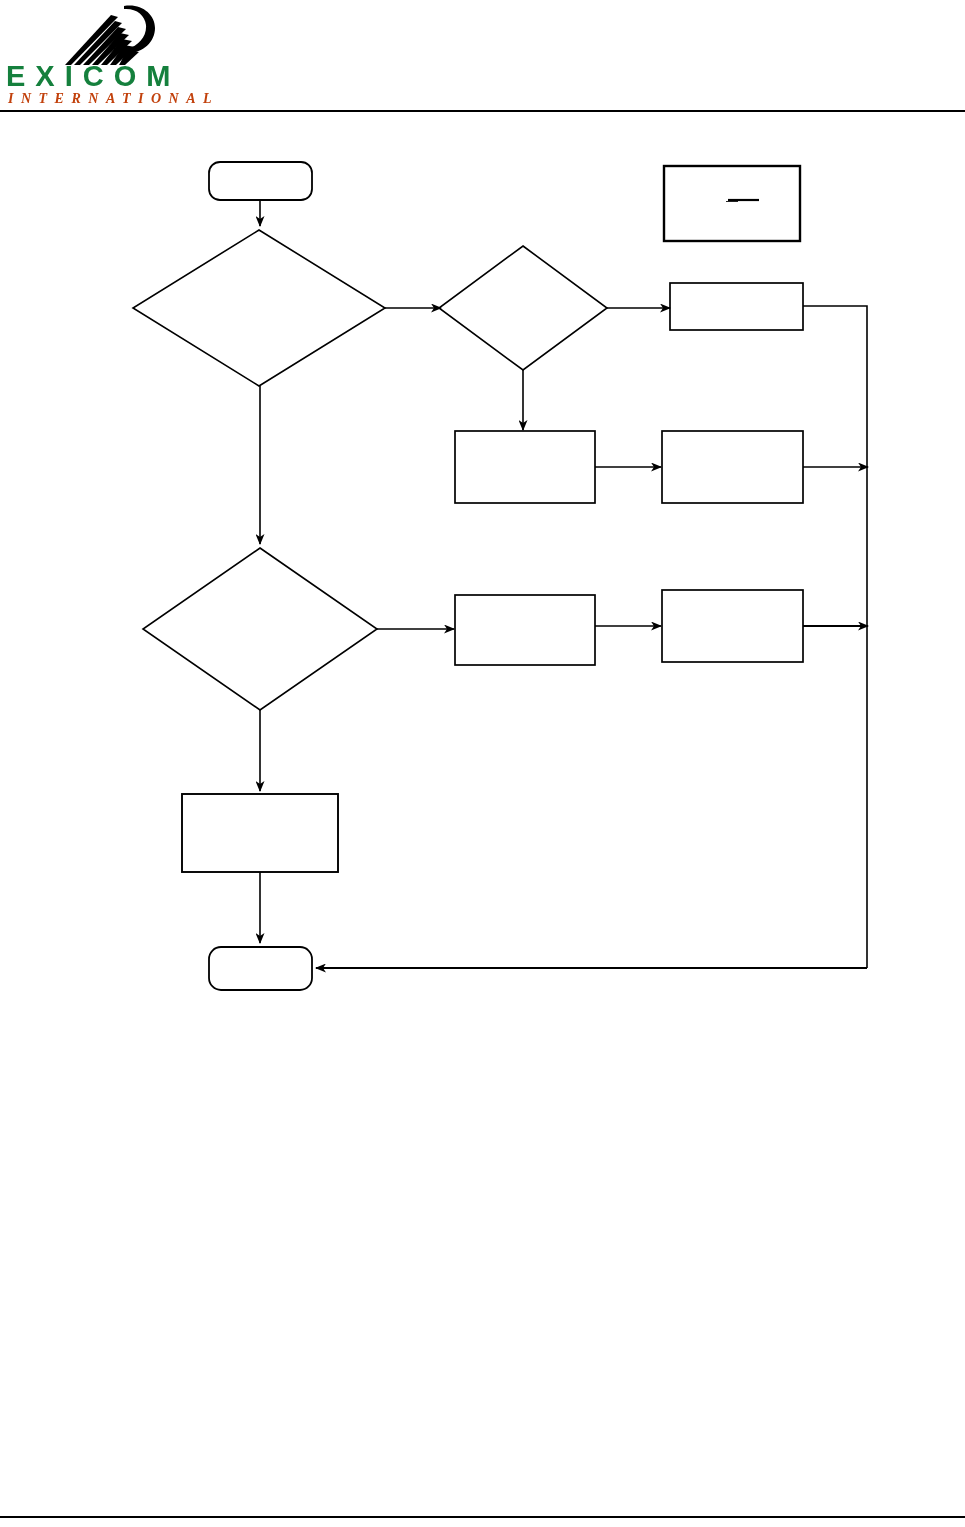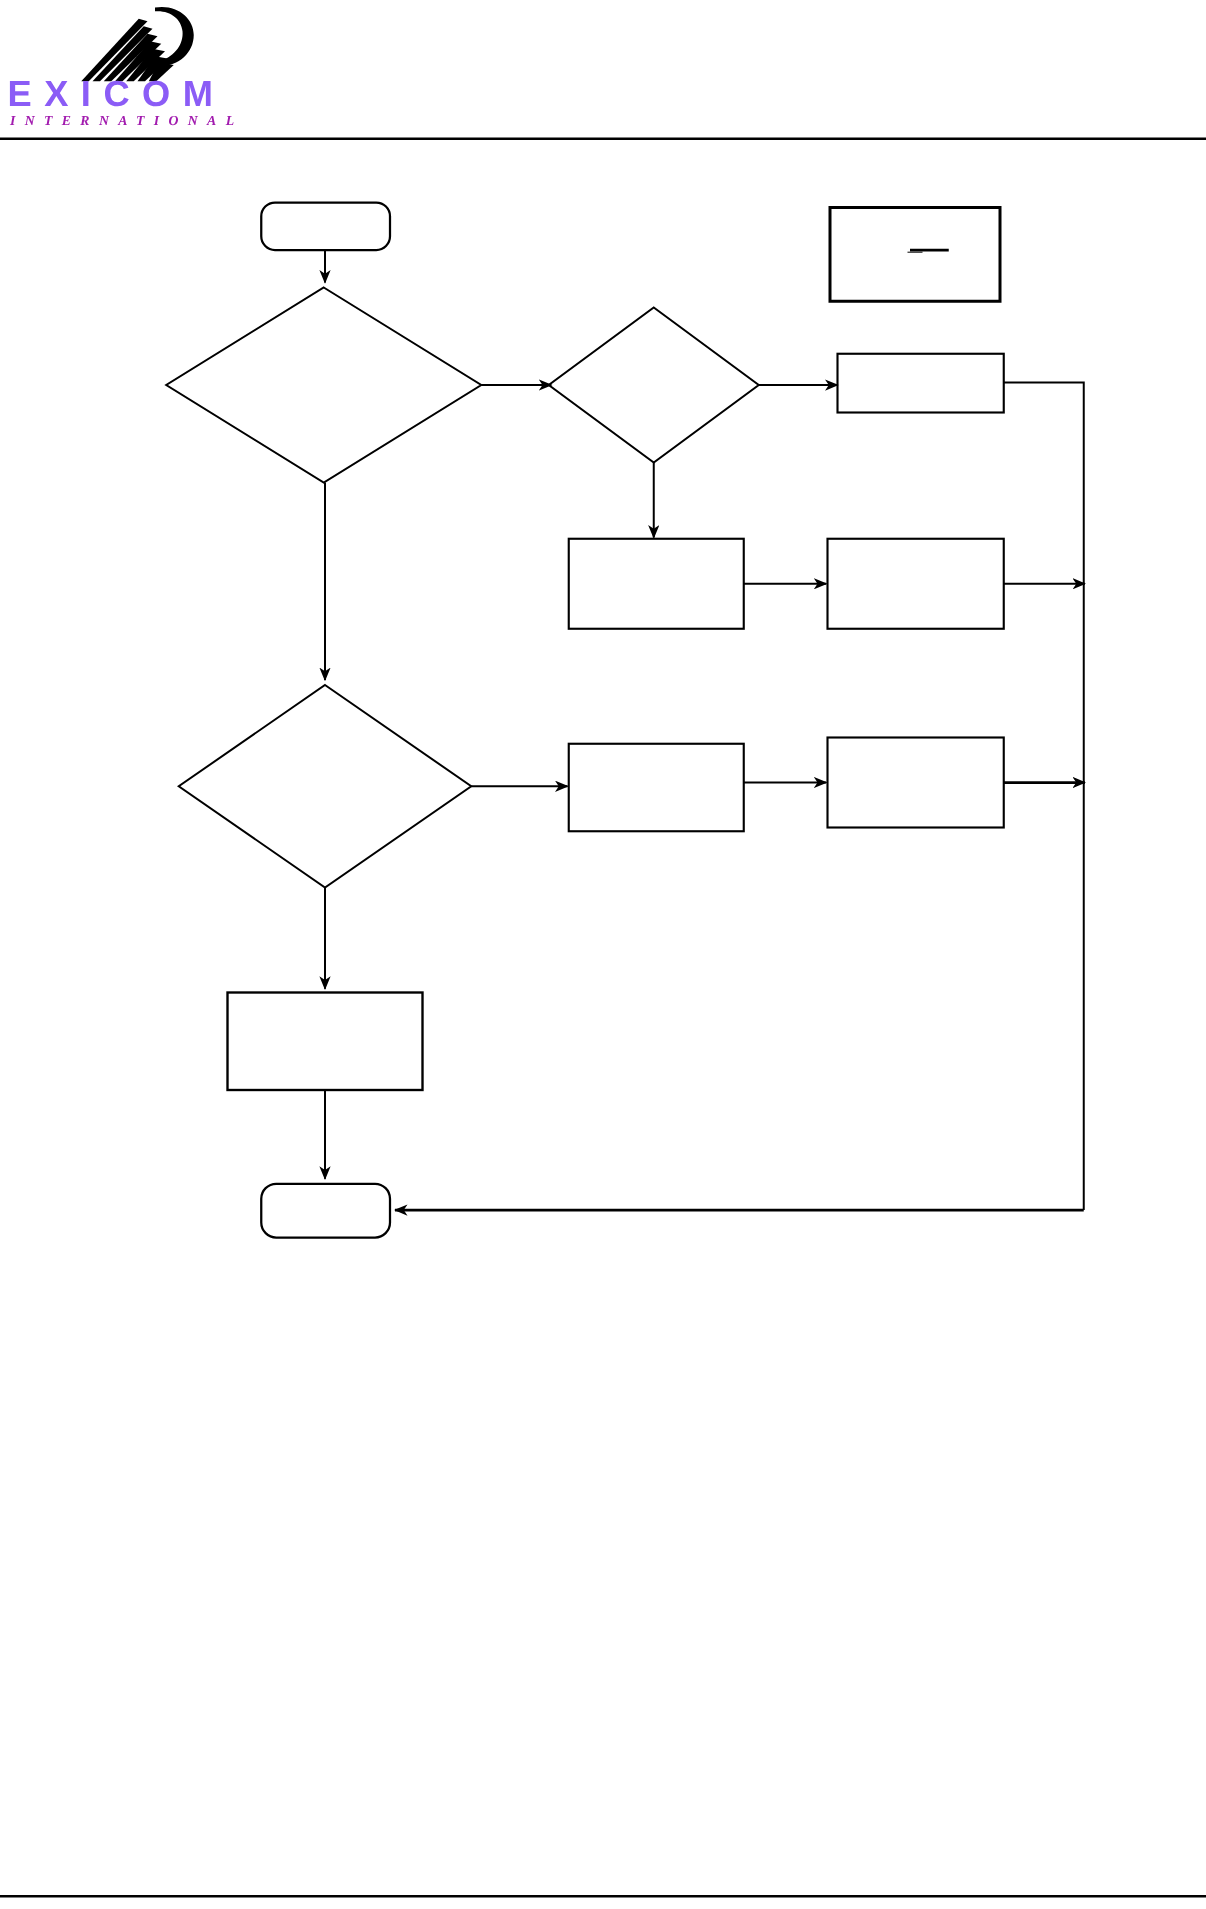--- a/index.html
+++ b/index.html
@@ -36,33 +36,33 @@
   }
   #brand-name {
     position: absolute;
     left: 6px;
     top: 62px;
     font-family: "Liberation Sans", sans-serif;
     font-size: 29px;
     font-weight: 700;
     letter-spacing: 10px;
     line-height: 1;
-    color: #8b5cf6;
+    color: #15803d;
   }
   #brand-sub {
     position: absolute;
     left: 8px;
     top: 92px;
     font-family: "Liberation Serif", serif;
     font-style: italic;
-    font-size: 11px;
+    font-size: 14px;
     font-weight: 700;
     letter-spacing: 7.5px;
     line-height: 1;
-    color: #a21caf;
+    color: #c2410c;
   }
   #header-rule {
     position: absolute;
     left: 0;
     top: 110px;
     width: 965px;
     height: 0;
     border-top: 2px solid #000;
   }
   #footer-rule {

